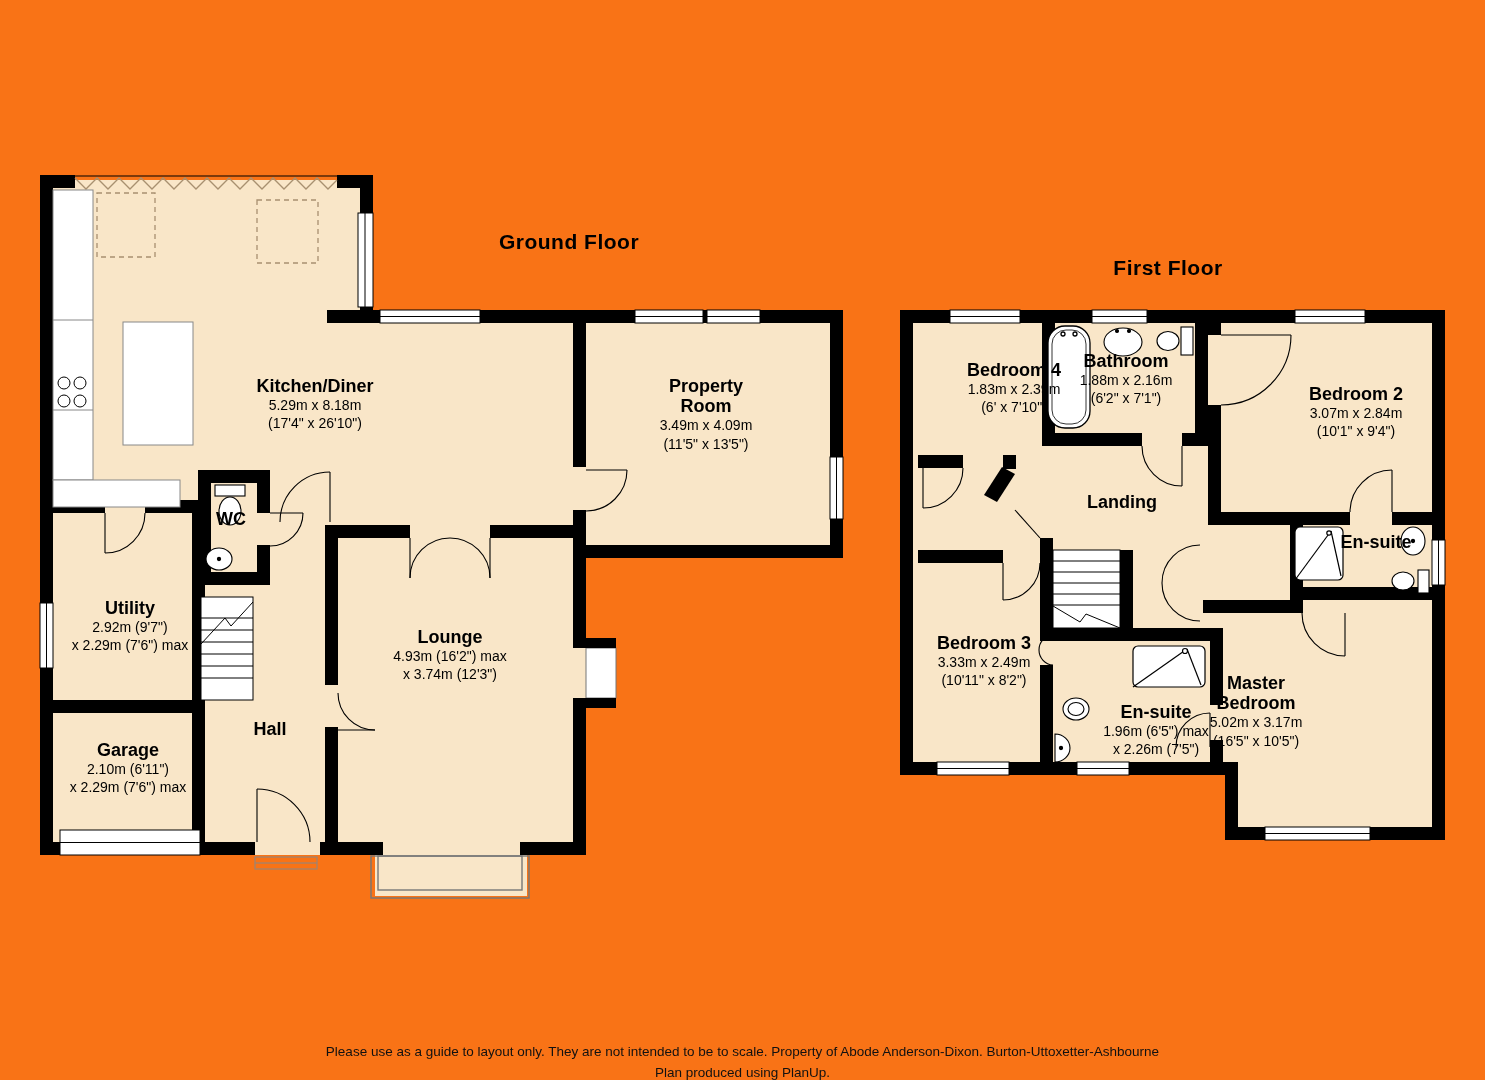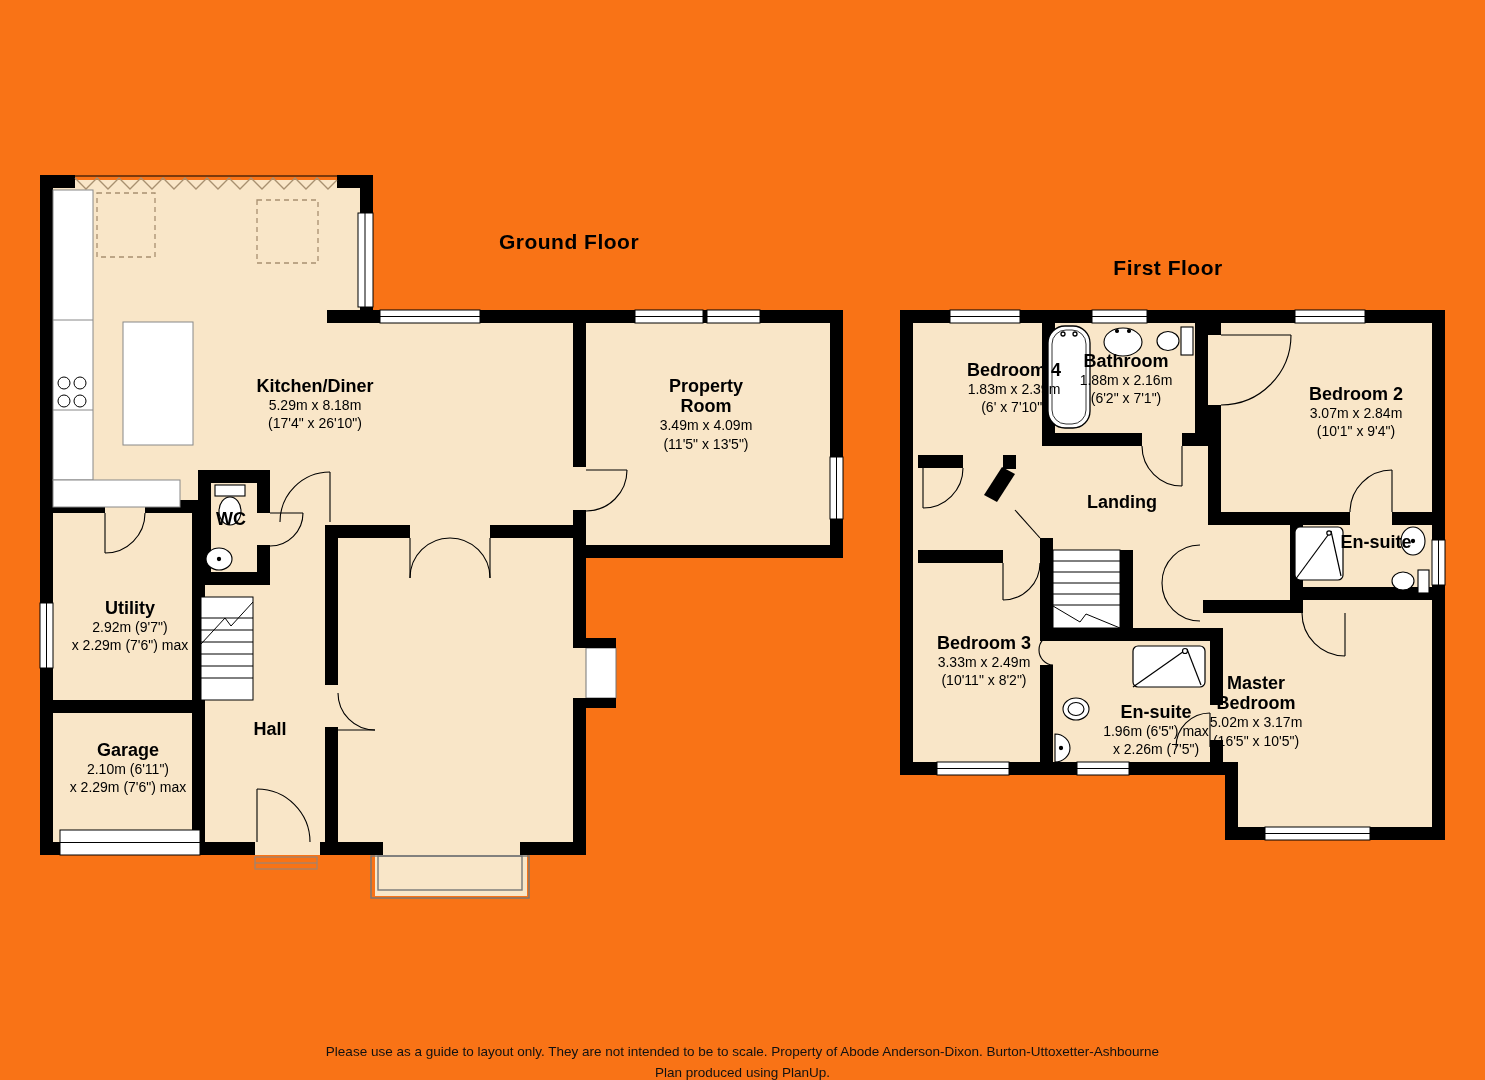--- a/index.html
+++ b/index.html
@@ -301,20 +301,25 @@
     <span class="room-name">Kitchen/Diner</span>
     <span class="room-dims">5.29m x 8.18m</span>
     <span class="room-dims">(17'4" x 26'10")</span>
   </div>
   <div class="room-label" style="left:706px;top:414px;">
     <span class="room-name">Property
 Room</span>
     <span class="room-dims">3.49m x 4.09m</span>
     <span class="room-dims">(11'5" x 13'5")</span>
   </div>
+  <div class="room-label" style="left:450px;top:655px;">
+    <span class="room-name">Lounge</span>
+    <span class="room-dims">4.93m (16'2") max</span>
+    <span class="room-dims">x 3.74m (12'3")</span>
+  </div>
   <div class="room-label" style="left:231px;top:519px;">
     <span class="room-name">WC</span>
   </div>
   <div class="room-label" style="left:130px;top:626px;">
     <span class="room-name">Utility</span>
     <span class="room-dims">2.92m (9'7")</span>
     <span class="room-dims">x 2.29m (7'6") max</span>
   </div>
   <div class="room-label" style="left:128px;top:768px;">
     <span class="room-name">Garage</span>

